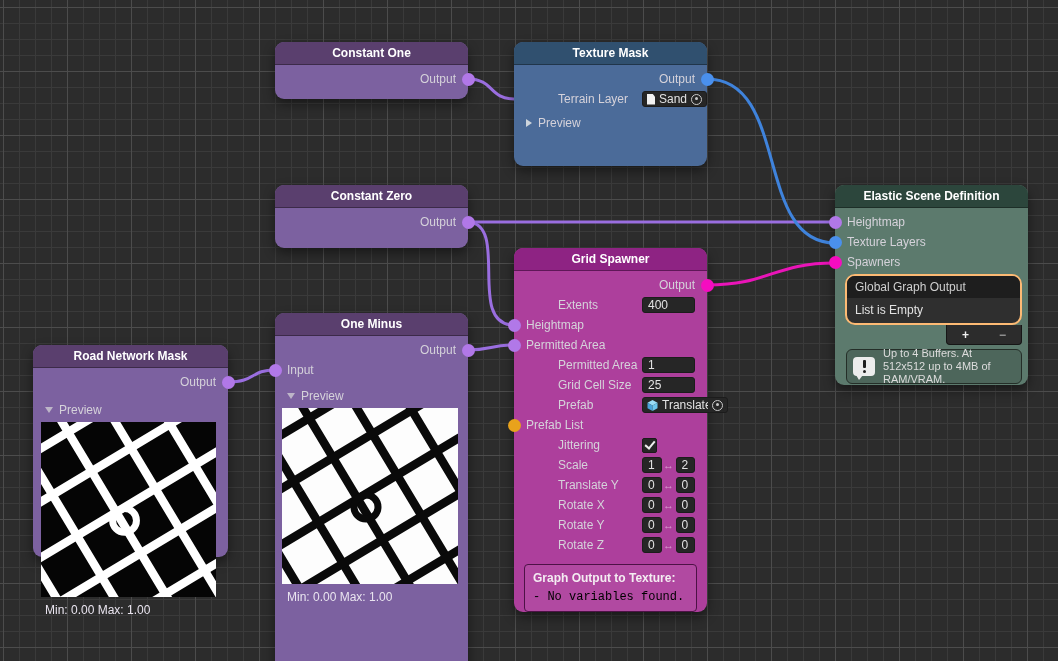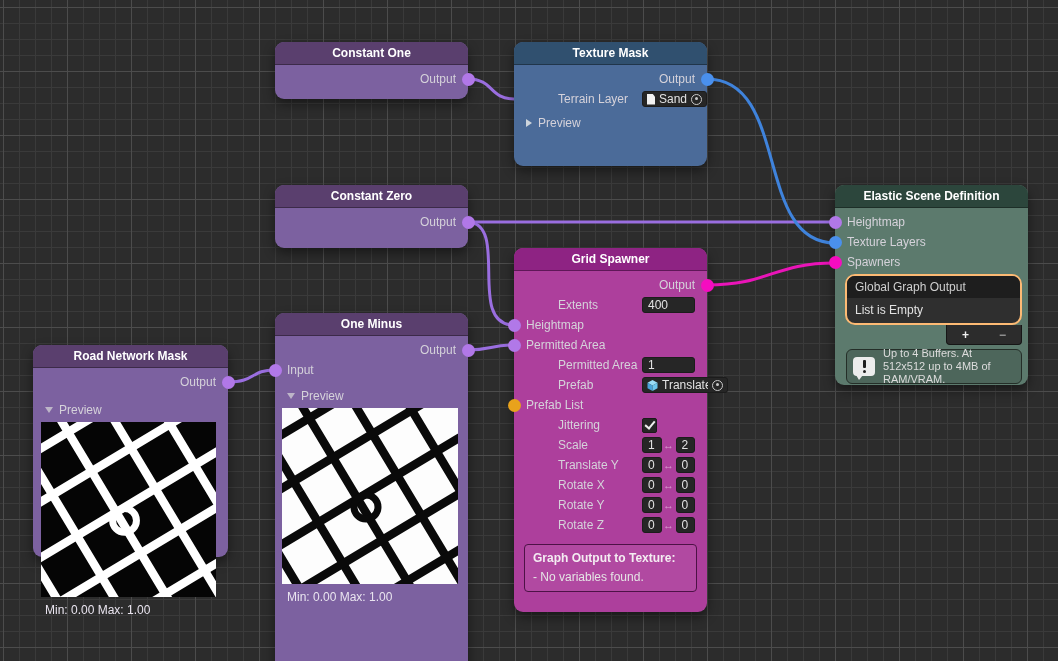--- a/index.html
+++ b/index.html
@@ -101,21 +101,21 @@
   .infoicon{width:22px;height:19px;background:#ececec;border-radius:4px;position:relative;flex:none;}
   .infoicon:before{content:"";position:absolute;left:9.5px;top:3px;width:3.5px;height:7.5px;background:#1e1e1e;border-radius:1px;}
   .infoicon:after{content:"";position:absolute;left:9.5px;top:12.5px;width:3.5px;height:3.5px;background:#1e1e1e;border-radius:50%;}
   .infotail{position:absolute;left:3px;bottom:-4px;width:0;height:0;
            border-left:3px solid transparent;border-right:4px solid transparent;border-top:5px solid #ececec;}
   .infotext{font-size:11px;line-height:13px;color:#dcdcdc;width:150px;}
 
   .graphoutbox{margin:9px 10px 0;padding:4px 8px;border:1px solid #4d1246;border-radius:4px;
                background:rgba(255,255,255,.055);}
   .graphoutbox .t{font-weight:bold;color:#f4edf2;line-height:19px;}
-  .graphoutbox .b{color:#e5e5e5;line-height:19px;}
+  .graphoutbox .b{color:#000000;line-height:19px;font-family:Liberation Mono, monospace;}
 </style>
 </head>
 <body>
 
 <div class="canvas">
 
   <svg width="0" height="0" style="position:absolute">
     <defs>
       <g id="roadnet" fill="none" stroke="currentColor" stroke-width="8.5">
         <g transform="rotate(-31 88 88)">
@@ -230,20 +230,24 @@
       </div>
       <div class="row">
         <span class="port pin pv"></span>
         <span>Permitted Area</span>
       </div>
       <div class="row">
         <span class="lblcol">Permitted Area</span>
         <span class="field single">1</span>
       </div>
       <div class="row">
+        <span class="lblcol">Grid Cell Size</span>
+        <span class="field single">25</span>
+      </div>
+      <div class="row">
         <span class="lblcol">Prefab</span>
         <span class="objfield">
           <svg class="cubeicon" width="11" height="11" viewBox="0 0 11 11">
             <polygon points="5.5,0 10.5,2.8 5.5,5.6 0.5,2.8" fill="#9adcf5"></polygon>
             <polygon points="0.5,2.8 5.5,5.6 5.5,11 0.5,8.2" fill="#4aa3d8"></polygon>
             <polygon points="10.5,2.8 5.5,5.6 5.5,11 10.5,8.2" fill="#6ec6ec"></polygon>
           </svg>
           <span class="oname">Translate</span>
           <span class="picker"></span>
         </span>

